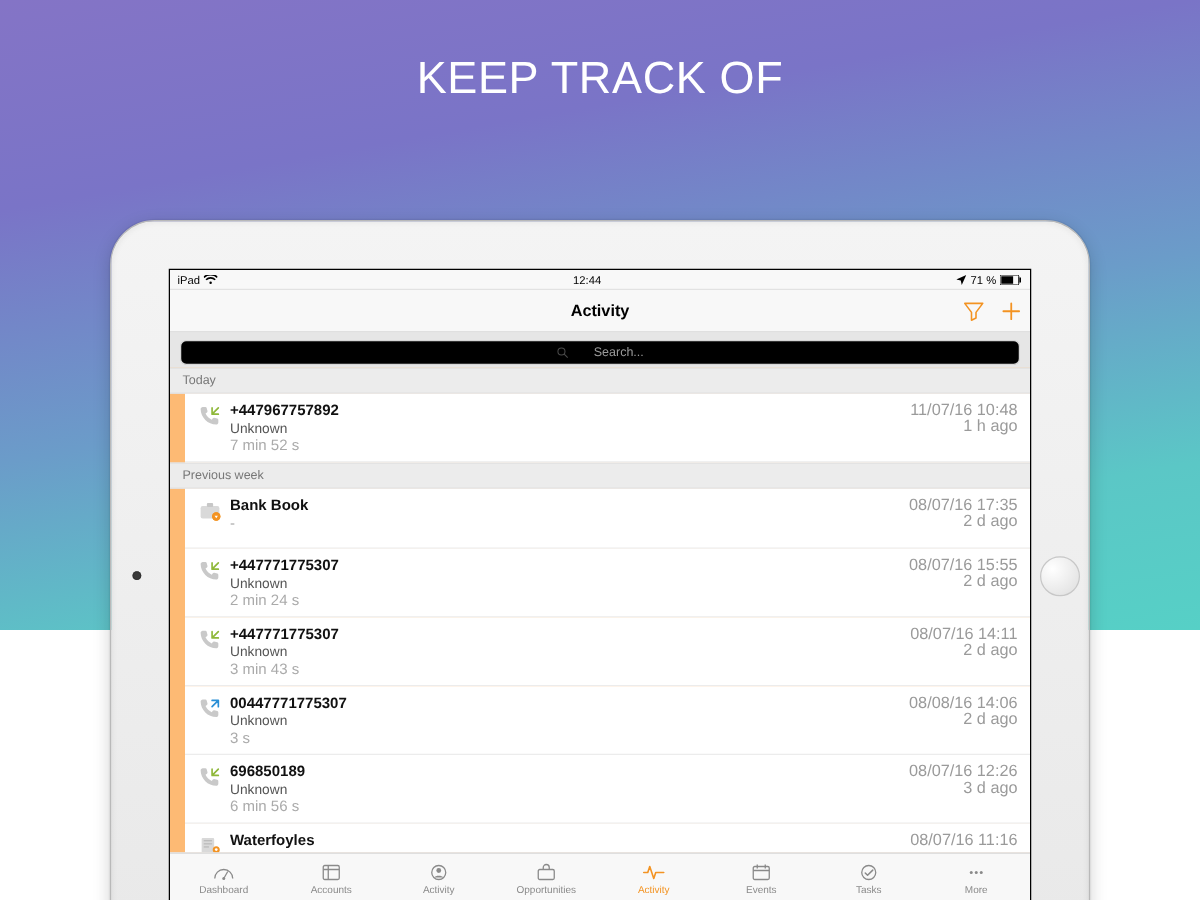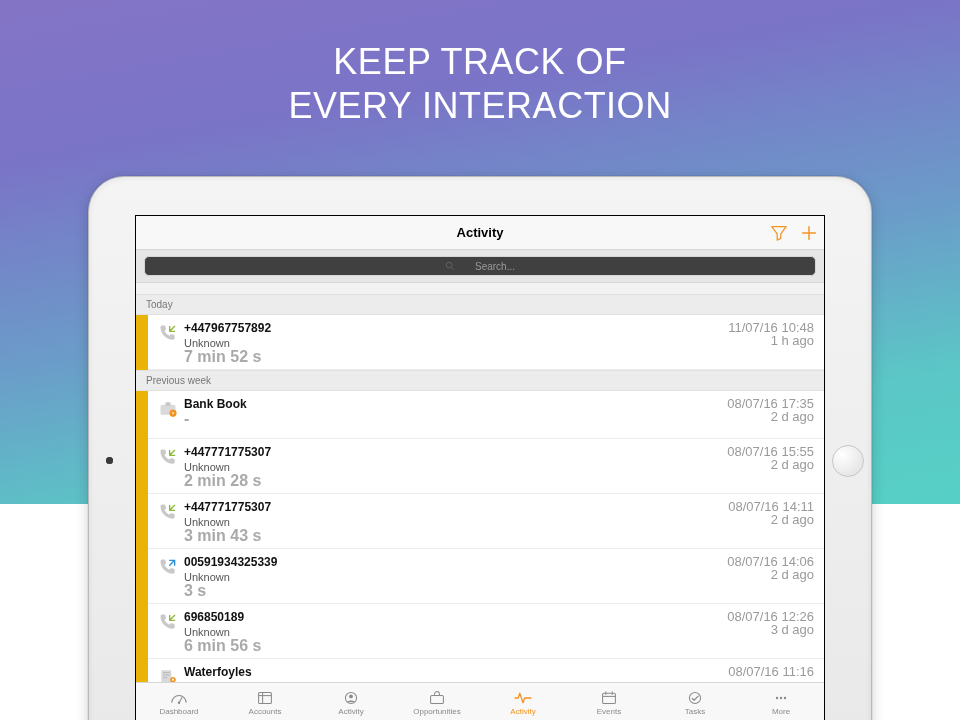--- a/index.html
+++ b/index.html
@@ -58,40 +58,40 @@
   .navbar {
     height:34px; background:#f8f8f8; border-bottom:1px solid #d8d8d8;
     position:relative; display:flex; align-items:center; justify-content:center;
   }
   .navtitle { font-size:13px; font-weight:600; color:#000; }
   .navicons { position:absolute; right:6px; top:0; height:100%; display:flex; align-items:center; gap:12px; }
   .navicons svg { display:block; }
   
   .searchwrap { background:#e6e6e6; padding:6px 8px; border-bottom:1px solid #d6d6d6; }
   .searchbox {
-    background:#404040; border:1px solid #d6d6d6; border-radius:5px;
+    background:#000000; border:1px solid #d6d6d6; border-radius:5px;
     height:20px; display:flex; align-items:center; justify-content:center;
     font-size:10px; color:#9a9a9a; gap:20px;
   }
   .searchbox svg { opacity:.55; }
   
-  .list { background:#eab308; }
+  .list { background:#fdba74; }
   .section-hdr {
     background:#ececec; color:#777; font-size:10px;
     padding:4px 10px; border-top:1px solid #e0e0e0; border-bottom:1px solid #e0e0e0;
   }
   .row {
     display:flex; padding:6px 10px 6px 10px; border-bottom:1px solid #ececec;
     position:relative; min-height:48px; background:#fff;margin-left:12px;
   }
   .row .icon { width:26px; flex:0 0 26px; display:flex; align-items:flex-start; padding-top:2px; }
   .row .mid { flex:1 1 auto; min-width:0; }
   .row .title { font-size:12px; font-weight:700; color:#111; line-height:15px; }
   .row .sub  { font-size:11px; color:#555; line-height:14px; }
-  .row .meta { font-size:16px; color:#aaa; line-height:13px;font-weight:bold; }
+  .row .meta { font-size:12px; color:#aaa; line-height:13px; }
   .row .right { text-align:right; font-size:13px; color:#9a9a9a; line-height:13px; white-space:nowrap; padding-left:8px; }
   
   .tabbar {
     position:absolute; left:0; right:0; bottom:0; height:40px;
     background:#f8f8f8; border-top:1px solid #d6d6d6;
     display:flex;
   }
   .tab {
     flex:1; display:flex; flex-direction:column; align-items:center; justify-content:center;
     font-size:8px; color:#8a8a8a; gap:1px;
@@ -100,29 +100,54 @@
   .tab svg { display:block; }
   .scrolllimit { position:absolute; left:0; right:0; top:78px; bottom:40px; overflow:hidden; }
   .scrollinner { }
 </style>
 </head>
 <body>
 
 <div class="bg">
   <div class="headline">
     <span>KEEP TRACK OF</span><br>
-    <span>EVERY INTERACTION</span>
   </div>
 
   <div class="ipad">
     <div class="camera"></div>
     <div class="homebtn"></div>
 
     <div class="screen">
 
+      <div class="statusbar">
+        <div class="sb-left">
+          <span>iPad</span>
+          <span class="wifi-icon">
+            <svg width="11" height="8" viewBox="0 0 11 8">
+                <path d="M5.5 7.2a1 1 0 100-2 1 1 0 000 2zM2.3 4.2a4.7 4.7 0 016.4 0l.9-.9a6 6 0 00-8.2 0l.9.9zM.5 2.3a7.3 7.3 0 0110 0l.9-.9a8.6 8.6 0 00-11.8 0l.9.9z" fill="#000"></path>
+              </svg>
+          </span>
+        </div>
+        <div>12:44</div>
+        <div class="sb-right">
+          <span class="loc-icon">
+            <svg width="8" height="8" viewBox="0 0 8 8">
+                <path d="M8 0L0 3.6l3.6.8L4.4 8 8 0z" fill="#000"></path>
+              </svg>
+          </span>
+          <span>71 %</span>
+          <span class="batt-icon">
+            <svg width="18" height="8" viewBox="0 0 18 8">
+                <rect x="0" y="0" width="15" height="8" rx="1" fill="none" stroke="#000" stroke-width="0.8"></rect>
+                <rect x="1" y="1" width="9.5" height="6" fill="#000"></rect>
+                <rect x="15.5" y="2" width="1.3" height="4" fill="#000"></rect>
+              </svg>
+          </span>
+        </div>
+      </div>
 
       <div class="navbar">
         <div class="navtitle">Activity</div>
         <div class="navicons">
           <span>
             <svg width="18" height="18" viewBox="0 0 20 20">
                 <path d="M2 3h16l-6 8v5l-4 2v-7L2 3z" fill="none" stroke="#f39322" stroke-width="1.4" stroke-linejoin="round"></path>
               </svg>
           </span>
           <span>
@@ -194,21 +219,21 @@
             <div class="row">
               <div class="icon">
                 <svg width="20" height="20" viewBox="0 0 24 24">
                   <path d="M5 3c-1 0-2 1-2 2 0 8 7 15 15 15 1 0 2-1 2-2v-2.6c0-.6-.4-1-1-1.2l-3-.8c-.5-.1-1 .1-1.3.5l-1 1.4c-2.6-1.3-4.7-3.4-6-6l1.4-1c.4-.3.6-.8.5-1.3l-.8-3C8.6 3.4 8.2 3 7.6 3H5z" fill="#c9c9c9"></path>
                   <path d="M20 4l-6 6M14 4v6h6" fill="none" stroke="#8fb83a" stroke-width="1.6" stroke-linecap="round" stroke-linejoin="round"></path>
                 </svg>
               </div>
               <div class="mid">
                 <div class="title">+447771775307</div>
                 <div class="sub">Unknown</div>
-                <div class="meta">2 min 28 s</div>
+                <div class="meta">2 min 24 s</div>
               </div>
               <div class="right">
                 <div>08/07/16 15:55</div>
                 <div>2 d ago</div>
               </div>
             </div>
             <div class="row">
               <div class="icon">
                 <svg width="20" height="20" viewBox="0 0 24 24">
                   <path d="M5 3c-1 0-2 1-2 2 0 8 7 15 15 15 1 0 2-1 2-2v-2.6c0-.6-.4-1-1-1.2l-3-.8c-.5-.1-1 .1-1.3.5l-1 1.4c-2.6-1.3-4.7-3.4-6-6l1.4-1c.4-.3.6-.8.5-1.3l-.8-3C8.6 3.4 8.2 3 7.6 3H5z" fill="#c9c9c9"></path>
@@ -226,26 +251,26 @@
               </div>
             </div>
             <div class="row">
               <div class="icon">
                 <svg width="20" height="20" viewBox="0 0 24 24">
                   <path d="M5 3c-1 0-2 1-2 2 0 8 7 15 15 15 1 0 2-1 2-2v-2.6c0-.6-.4-1-1-1.2l-3-.8c-.5-.1-1 .1-1.3.5l-1 1.4c-2.6-1.3-4.7-3.4-6-6l1.4-1c.4-.3.6-.8.5-1.3l-.8-3C8.6 3.4 8.2 3 7.6 3H5z" fill="#c9c9c9"></path>
                   <path d="M14 10l6-6M20 10V4h-6" fill="none" stroke="#2a8fd6" stroke-width="1.6" stroke-linecap="round" stroke-linejoin="round"></path>
                 </svg>
               </div>
               <div class="mid">
-                <div class="title">00591934325339</div>
+                <div class="title">00447771775307</div>
                 <div class="sub">Unknown</div>
                 <div class="meta">3 s</div>
               </div>
               <div class="right">
-                <div>08/07/16 14:06</div>
+                <div>08/08/16 14:06</div>
                 <div>2 d ago</div>
               </div>
             </div>
             <div class="row">
               <div class="icon">
                 <svg width="20" height="20" viewBox="0 0 24 24">
                   <path d="M5 3c-1 0-2 1-2 2 0 8 7 15 15 15 1 0 2-1 2-2v-2.6c0-.6-.4-1-1-1.2l-3-.8c-.5-.1-1 .1-1.3.5l-1 1.4c-2.6-1.3-4.7-3.4-6-6l1.4-1c.4-.3.6-.8.5-1.3l-.8-3C8.6 3.4 8.2 3 7.6 3H5z" fill="#c9c9c9"></path>
                   <path d="M20 4l-6 6M14 4v6h6" fill="none" stroke="#8fb83a" stroke-width="1.6" stroke-linecap="round" stroke-linejoin="round"></path>
                 </svg>
               </div>

